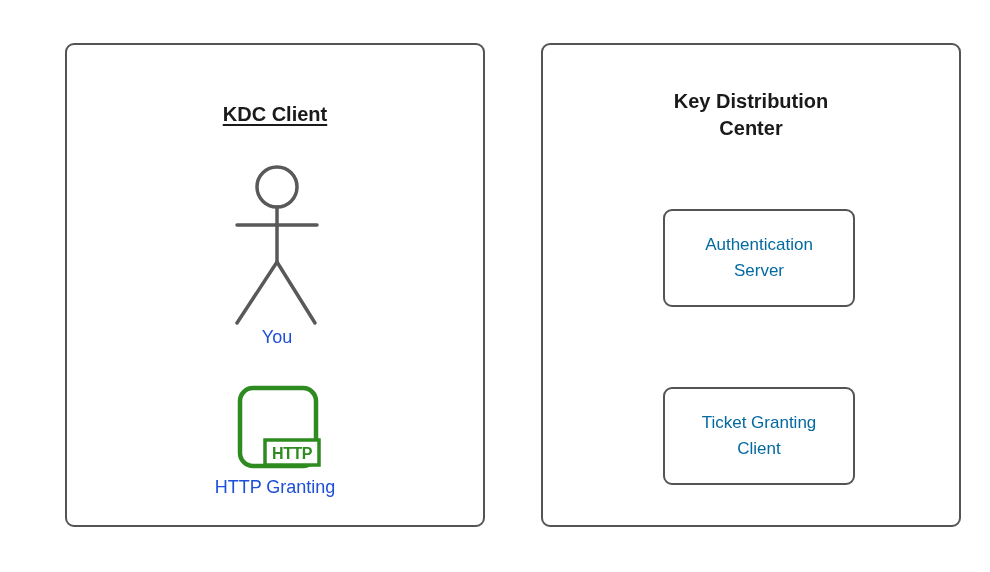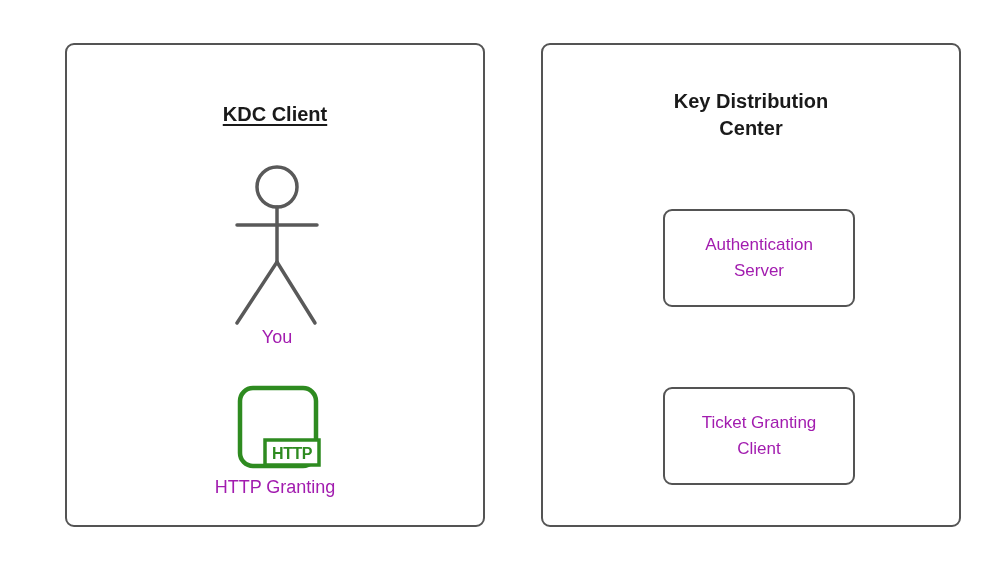--- a/index.html
+++ b/index.html
@@ -35,21 +35,21 @@
   .title-one-line { top: 56px; }
   .title-two-line { top: 43px; }
   .title-two-line .title-inner { display: inline-block; max-width: 220px; }
 
   .figure-svg { position: absolute; left: 163px; top: 120px; }
 
   .diagram-label {
     position: absolute;
     text-align: center;
     font-size: 18px;
-    color: #a21caf;
+    color: #1d4ed8;
     line-height: 22px;
   }
   .actor-label   { left: 135px; top: 281px; width: 150px; }
   .service-label { left: 133px; top: 431px; width: 150px; }
 
   .service-svg { position: absolute; left: 167px; top: 340px; }
   .badge-text {
     font-family: "Liberation Sans", sans-serif;
     font-size: 16px; font-weight: bold;
     letter-spacing: -0.5px;
@@ -58,21 +58,21 @@
   .node {
     position: absolute; left: 120px;
     width: 192px; height: 98px;
     border: 2px solid #545454;
     border-radius: 9px;
     background: #ffffff;
     box-sizing: border-box;
     display: flex; align-items: center; justify-content: center;
     text-align: center;
     font-size: 17px; line-height: 26px;
-    color: #a21caf;
+    color: #0369a1;
     padding: 8px 14px;
   }
   .node-auth { top: 164px; }
   .node-tgs  { top: 342px; }
 </style>
 </head>
 <body>
 
 <div class="canvas">
 

